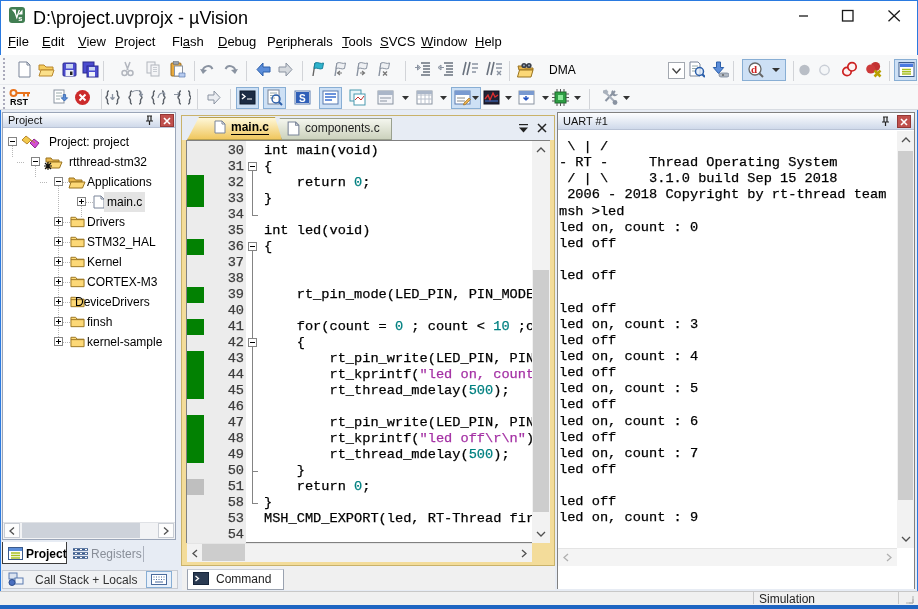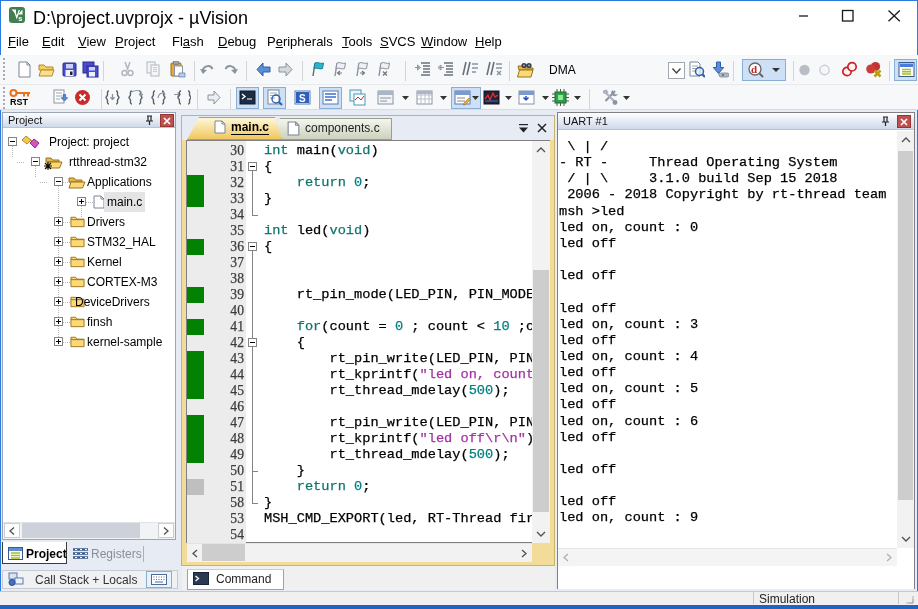--- a/index.html
+++ b/index.html
@@ -1,19 +1,19 @@
 <!DOCTYPE html>
 <html><head><meta charset="utf-8"><style>
 *{margin:0;padding:0;box-sizing:border-box}
 html,body{width:918px;height:609px;overflow:hidden}
 body{font-family:"Liberation Sans",sans-serif;background:#fff;position:relative}
 .a{position:absolute}
 .cl{position:absolute;left:0;white-space:pre;font-family:"Liberation Mono",monospace;font-size:13.65px;line-height:16.0px;color:#000;-webkit-text-stroke:0.25px currentColor}
-.k{color:#0f766e}.n{color:#008080}.s{color:#a431a4}
-.ln{position:absolute;font-family:Liberation Serif, serif;font-size:13.65px;line-height:16.0px;color:#3c3c3c;text-align:right;width:40px;-webkit-text-stroke:0.25px #3c3c3c}
+.k{color:#000000}.n{color:#008080}.s{color:#a431a4}
+.ln{position:absolute;font-family:Liberation Mono, monospace;font-size:13.65px;line-height:16.0px;color:#3c3c3c;text-align:right;width:40px;-webkit-text-stroke:0.25px #3c3c3c}
 .gb{position:absolute;left:187px;width:17px;background:#028102}
 .menu{font-size:13px;color:#000}
 .sep1{position:absolute;width:1px;background:#d2d4d8;top:61px;height:20px}
 .sep2{position:absolute;width:1px;background:#d2d4d8;top:89px;height:20px}
 .hl{position:absolute;background:#cde0f5;border:1px solid #88aed4}
 u{text-decoration:underline}
 .uline{position:absolute;white-space:pre;font-family:"Liberation Mono",monospace;font-size:13.65px;line-height:16.15px;color:#000;-webkit-text-stroke:0.25px #000}
 </style></head><body>
 <div class="a" style="left:0;top:0;width:918px;height:609px;border:1px solid #2a7ae0;border-bottom:none"></div>
 <div class="a" style="left:0;top:605px;width:918px;height:4px;background:#1e65c2"></div>
@@ -632,20 +632,21 @@
 <div class="uline" style="left:1px;top:137.2px">led off</div>
 <div class="uline" style="left:1px;top:169.5px">led off</div>
 <div class="uline" style="left:1px;top:185.6px">led on, count : 3</div>
 <div class="uline" style="left:1px;top:201.8px">led off</div>
 <div class="uline" style="left:1px;top:217.9px">led on, count : 4</div>
 <div class="uline" style="left:1px;top:234.1px">led off</div>
 <div class="uline" style="left:1px;top:250.2px">led on, count : 5</div>
 <div class="uline" style="left:1px;top:266.4px">led off</div>
 <div class="uline" style="left:1px;top:282.5px">led on, count : 6</div>
 <div class="uline" style="left:1px;top:298.7px">led off</div>
+<div class="uline" style="left:1px;top:314.8px">led on, count : 7</div>
 <div class="uline" style="left:1px;top:331.0px">led off</div>
 <div class="uline" style="left:1px;top:363.3px">led off</div>
 <div class="uline" style="left:1px;top:379.4px">led on, count : 9</div>
 </div>
 <div class="a" style="left:897px;top:131px;width:17px;height:417px;background:#f2f2f2"></div>
 <svg class="a" style="left:901px;top:137px" width="10" height="6" viewBox="0 0 10 6">
     <path d="M1 5 L5 1 L9 5" fill="none" stroke="#505050" stroke-width="1.3"></path>
   </svg>
 <svg class="a" style="left:901px;top:536px" width="10" height="6" viewBox="0 0 10 6">
     <path d="M1 1 L5 5 L9 1" fill="none" stroke="#505050" stroke-width="1.3"></path>

